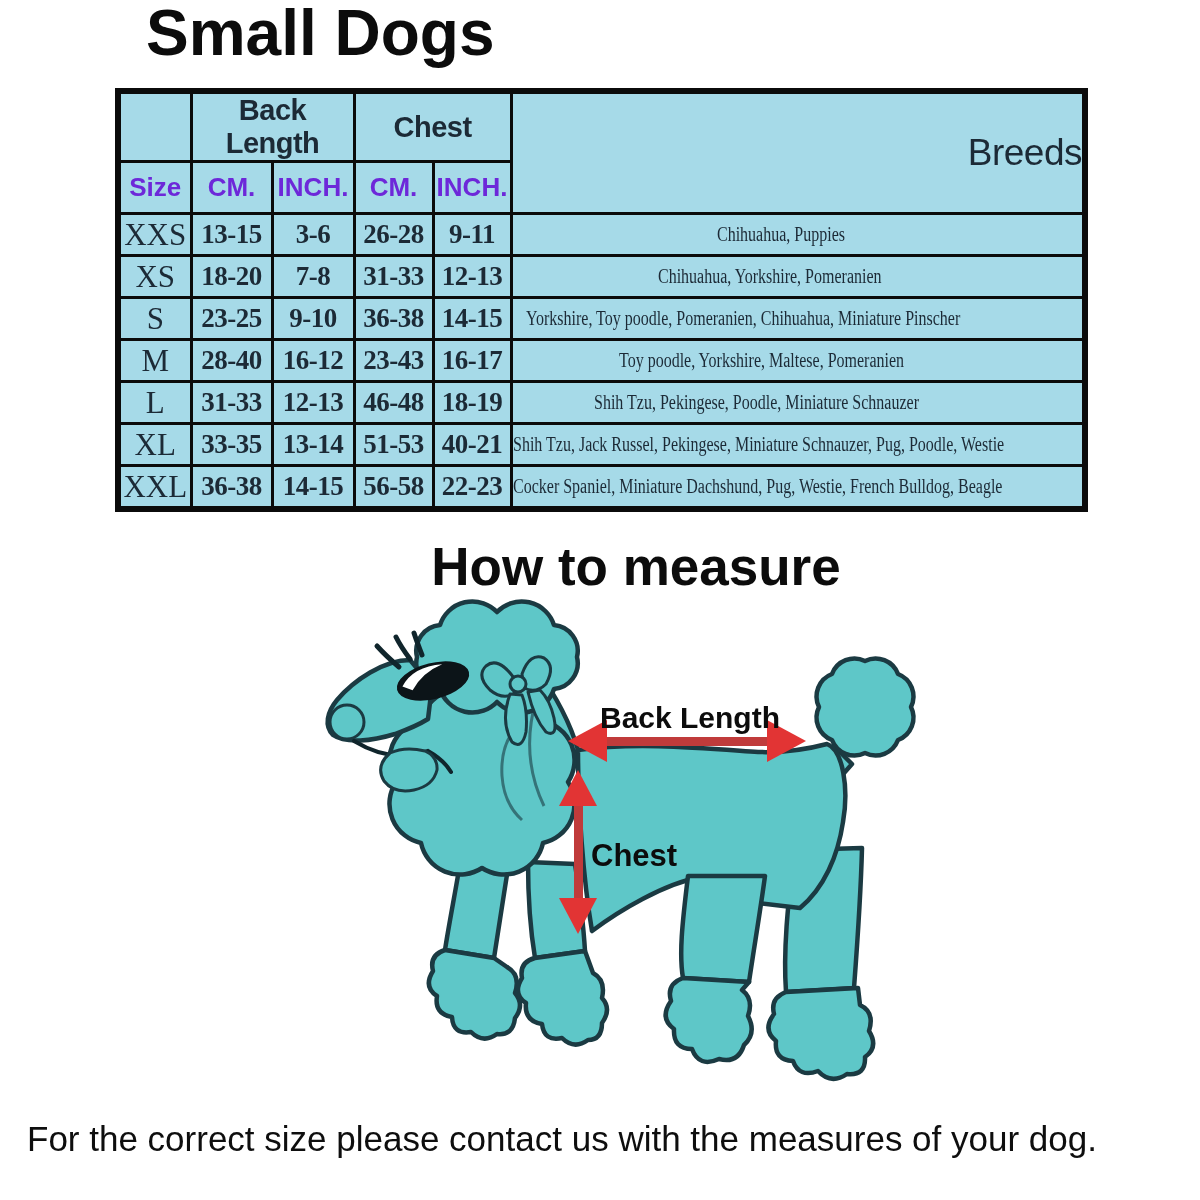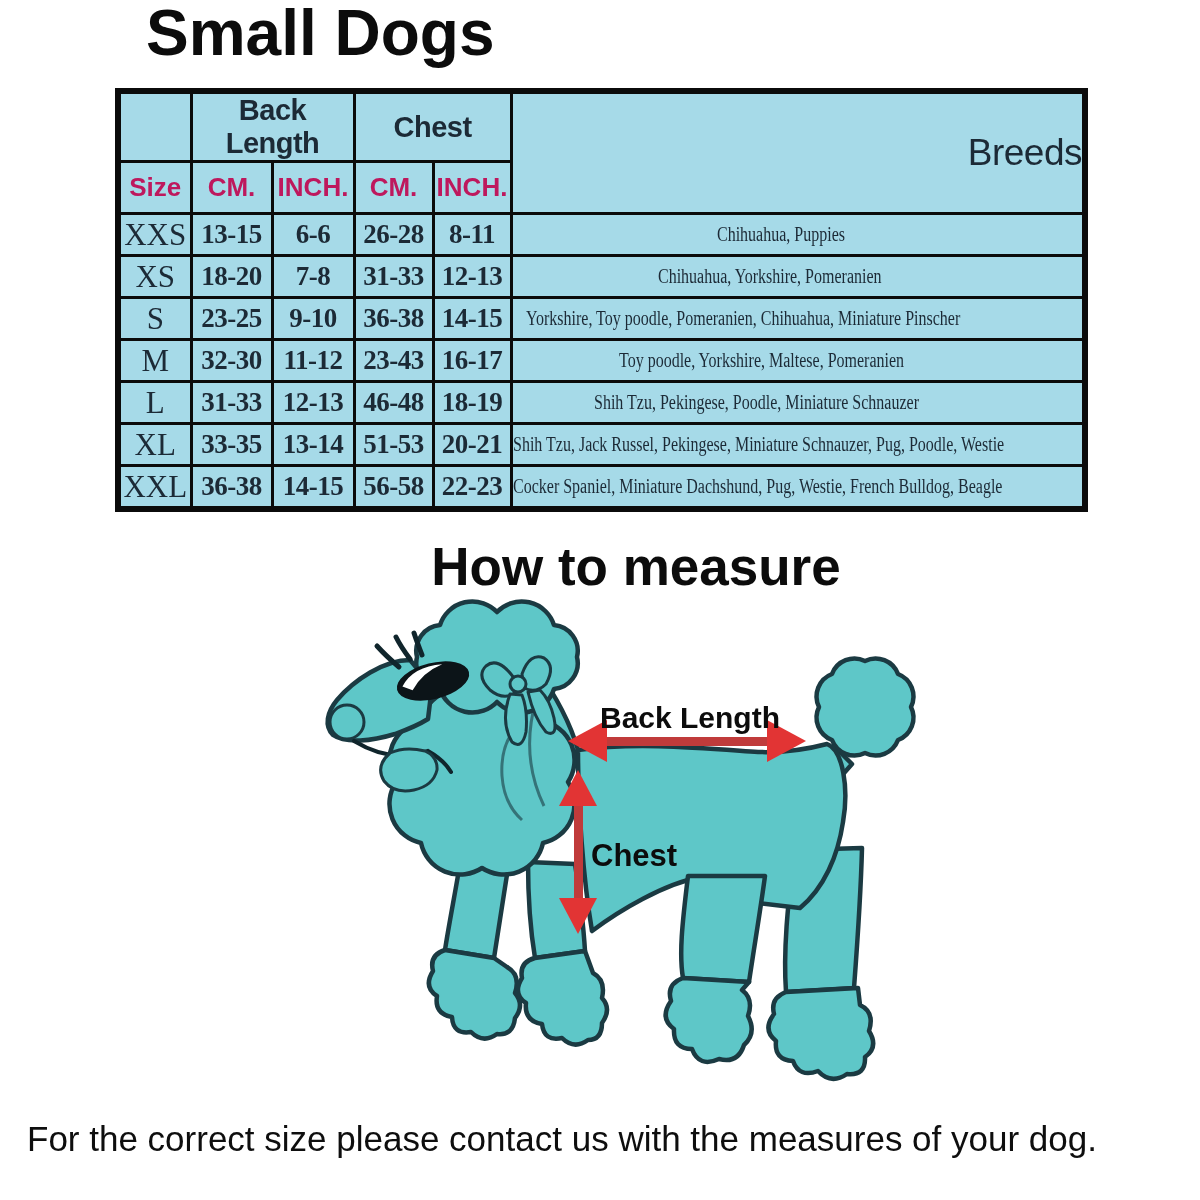--- a/index.html
+++ b/index.html
@@ -7,21 +7,21 @@
         font-family:"Liberation Sans","DejaVu Sans",sans-serif;}
   .title{position:absolute;left:146px;top:-4px;font-size:64px;font-weight:bold;color:#0c0c0c;
          letter-spacing:0px;}
   
   table.size-table{position:absolute;left:115px;top:88px;width:967px;border-collapse:collapse;
                    table-layout:fixed;background:#a6dae8;border:6px solid #0b0b0b;}
   table.size-table td{border:3px solid #0b0b0b;text-align:center;vertical-align:middle;
                       padding:0;color:#1c2a36;overflow:hidden;}
   tr.group-row td{height:49px;font-size:29px;font-weight:bold;letter-spacing:-0.5px;}
   tr.group-row td.breeds-head{font-size:37px;font-weight:normal;text-align:right;}
-  tr.sub-row td{height:49px;font-size:26px;font-weight:bold;color:#be185d;}
+  tr.sub-row td{height:49px;font-size:26px;font-weight:bold;color:#6d28d9;}
   tr.data-row td{height:39px;font-family:Liberation Serif, serif;}
   td.size-cell{font-size:31px;font-weight:normal;}
   td.num-cell{font-size:27px;font-weight:bold;letter-spacing:-0.5px;}
   td.breeds-cell{text-align:left;padding-left:7px;}
   .squish{display:inline-block;transform:scaleX(0.8);transform-origin:0 50%;
           white-space:nowrap;font-size:20px;color:#1c2a36;}
   
   .measure-heading{position:absolute;left:36px;top:536px;width:1200px;text-align:center;
                    font-size:53px;font-weight:bold;color:#0c0c0c;}
   svg.poodle{position:absolute;left:280px;top:595px;}
@@ -62,63 +62,63 @@
     <tr class="sub-row">
       <td>Size</td>
       <td>CM.</td>
       <td>INCH.</td>
       <td>CM.</td>
       <td>INCH.</td>
     </tr>
     <tr class="data-row">
       <td class="size-cell">XXS</td>
       <td class="num-cell">13-15</td>
-      <td class="num-cell">6-6</td>
+      <td class="num-cell">3-6</td>
       <td class="num-cell">26-28</td>
-      <td class="num-cell">8-11</td>
+      <td class="num-cell">9-11</td>
       <td class="breeds-cell"><span class="squish">Chihuahua, Puppies</span></td>
     </tr>
     <tr class="data-row">
       <td class="size-cell">XS</td>
       <td class="num-cell">18-20</td>
       <td class="num-cell">7-8</td>
       <td class="num-cell">31-33</td>
       <td class="num-cell">12-13</td>
       <td class="breeds-cell"><span class="squish">Chihuahua, Yorkshire, Pomeranien</span></td>
     </tr>
     <tr class="data-row">
       <td class="size-cell">S</td>
       <td class="num-cell">23-25</td>
       <td class="num-cell">9-10</td>
       <td class="num-cell">36-38</td>
       <td class="num-cell">14-15</td>
       <td class="breeds-cell"><span class="squish">Yorkshire, Toy poodle, Pomeranien, Chihuahua, Miniature Pinscher</span></td>
     </tr>
     <tr class="data-row">
       <td class="size-cell">M</td>
-      <td class="num-cell">32-30</td>
-      <td class="num-cell">11-12</td>
+      <td class="num-cell">28-40</td>
+      <td class="num-cell">16-12</td>
       <td class="num-cell">23-43</td>
       <td class="num-cell">16-17</td>
       <td class="breeds-cell"><span class="squish">Toy poodle, Yorkshire, Maltese, Pomeranien</span></td>
     </tr>
     <tr class="data-row">
       <td class="size-cell">L</td>
       <td class="num-cell">31-33</td>
       <td class="num-cell">12-13</td>
       <td class="num-cell">46-48</td>
       <td class="num-cell">18-19</td>
       <td class="breeds-cell"><span class="squish">Shih Tzu, Pekingese, Poodle, Miniature Schnauzer</span></td>
     </tr>
     <tr class="data-row">
       <td class="size-cell">XL</td>
       <td class="num-cell">33-35</td>
       <td class="num-cell">13-14</td>
       <td class="num-cell">51-53</td>
-      <td class="num-cell">20-21</td>
+      <td class="num-cell">40-21</td>
       <td class="breeds-cell"><span class="squish">Shih Tzu, Jack Russel, Pekingese, Miniature Schnauzer, Pug, Poodle, Westie</span></td>
     </tr>
     <tr class="data-row">
       <td class="size-cell">XXL</td>
       <td class="num-cell">36-38</td>
       <td class="num-cell">14-15</td>
       <td class="num-cell">56-58</td>
       <td class="num-cell">22-23</td>
       <td class="breeds-cell"><span class="squish">Cocker Spaniel, Miniature Dachshund, Pug, Westie, French Bulldog, Beagle</span></td>
     </tr>

